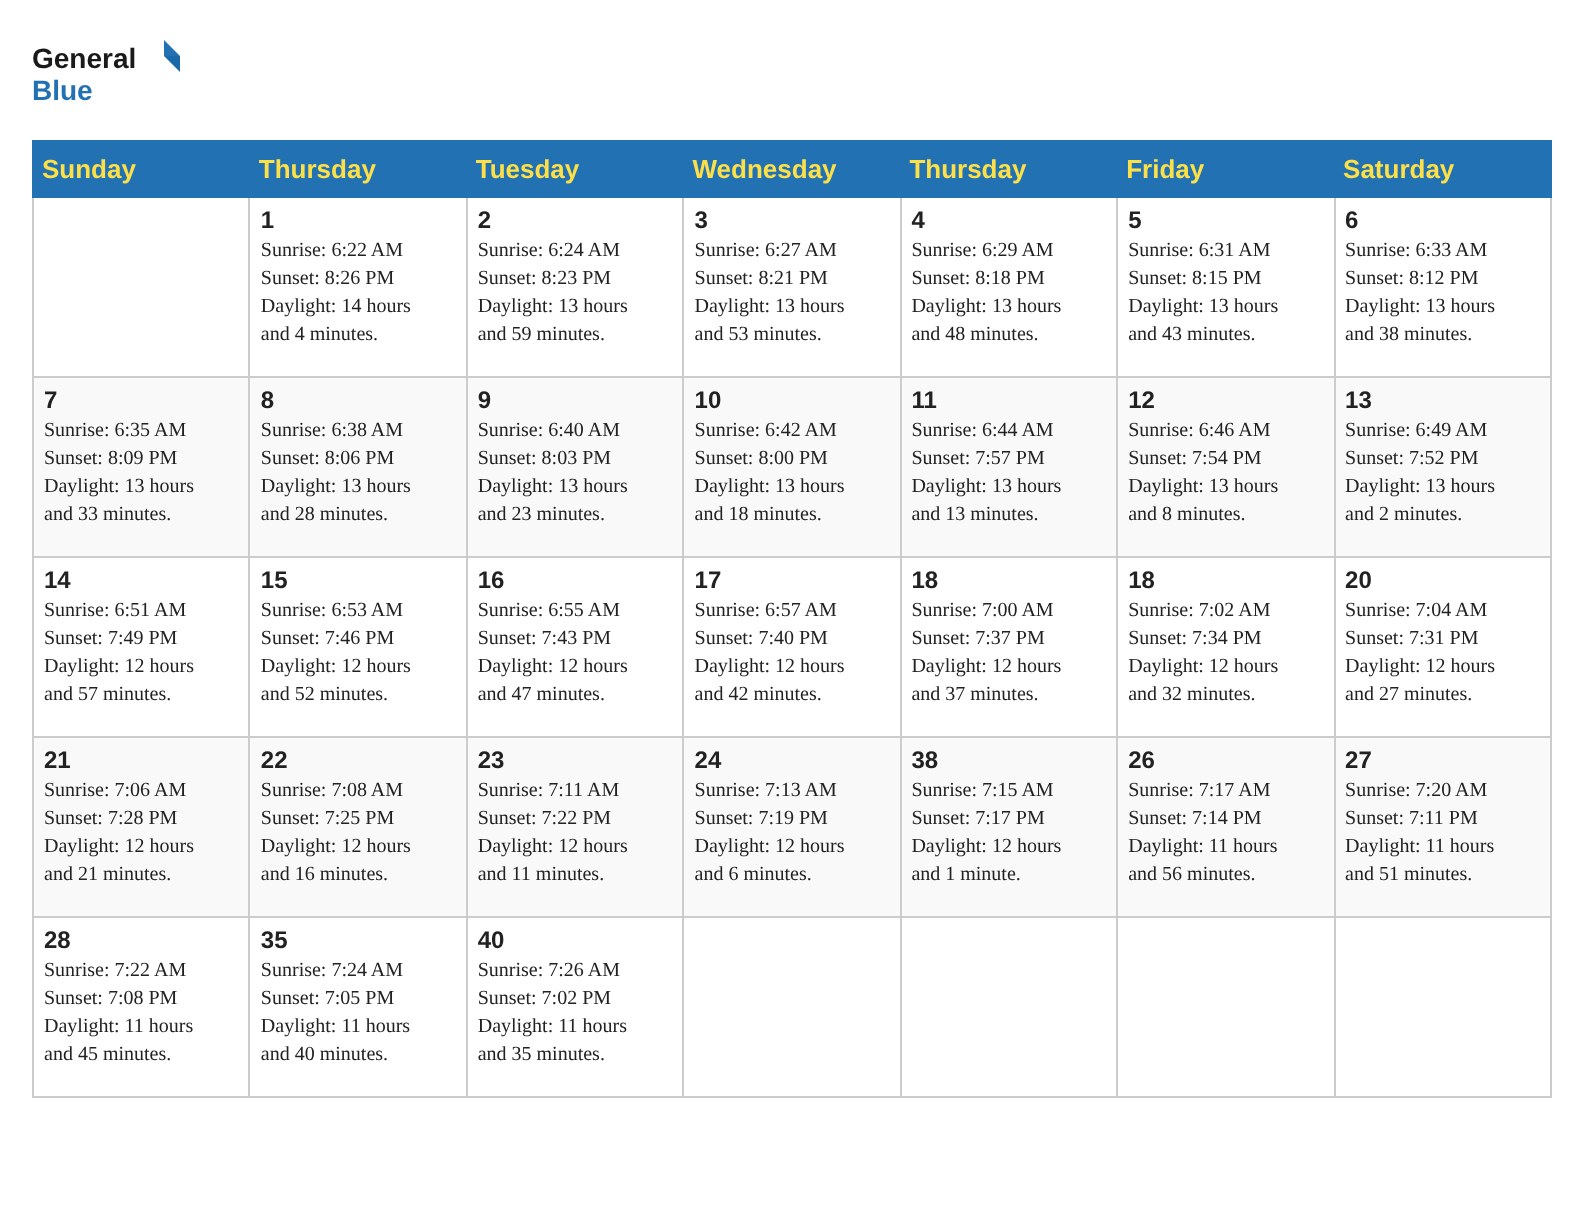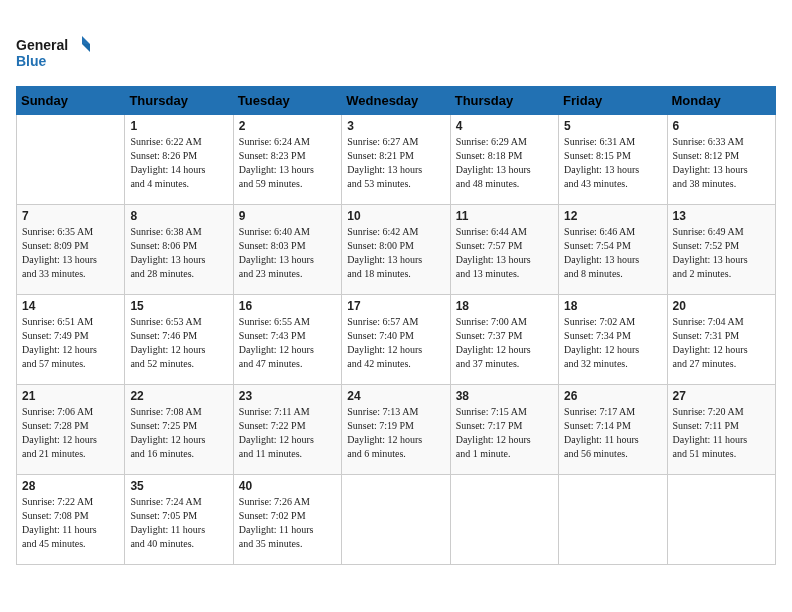--- a/index.html
+++ b/index.html
@@ -13,42 +13,41 @@
     .header {
       display: flex;
       justify-content: space-between;
       align-items: flex-start;
       margin-bottom: 10px;
     }
     .logo {
       display: flex;
       align-items: center;
       gap: 6px;
-      margin-top: 16px;
     }
     .title-block {
       text-align: right;
     }
     .month-title {
       font-size: 32px;
       font-weight: bold;
       color: #1a1a1a;
     }
     .location {
       font-size: 14px;
       color: #444;
     }
     table {
       width: 100%;
       border-collapse: collapse;
       font-size: 11px;
     }
     thead tr th {
       background-color: #2271b3;
-      color: #000000;
+      color: #fde047;
       padding: 6px 4px;
       text-align: left;
       font-size: 13px;
       font-weight: bold;
       border: 1px solid #2271b3;
     }
     tbody tr td {
       border: 1px solid #ccc;
       vertical-align: top;
       padding: 4px 5px;
@@ -98,21 +97,21 @@
 
 <table>
   <thead>
     <tr>
     <th>Sunday</th>
         <th>Thursday</th>
         <th>Tuesday</th>
         <th>Wednesday</th>
         <th>Thursday</th>
         <th>Friday</th>
-        <th>Monday</th>
+        <th>Saturday</th>
       </tr>
   </thead>
   <tbody id="calendar-body">
   <tr>
         <td class="empty-cell"></td>
         <td>
           <div class="day-num">1</div>
           <div class="day-info">Sunrise: 6:22 AM<br>Sunset: 8:26 PM<br>Daylight: 14 hours<br>and 4 minutes.</div>
         </td>
         <td>

